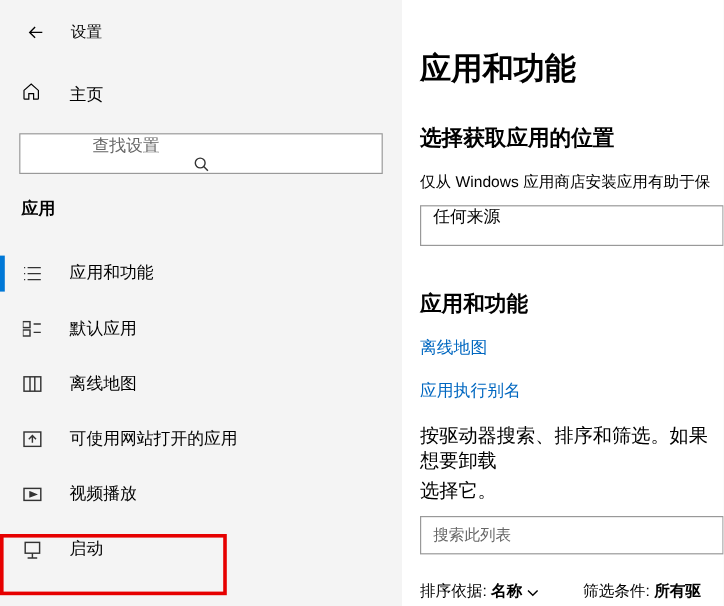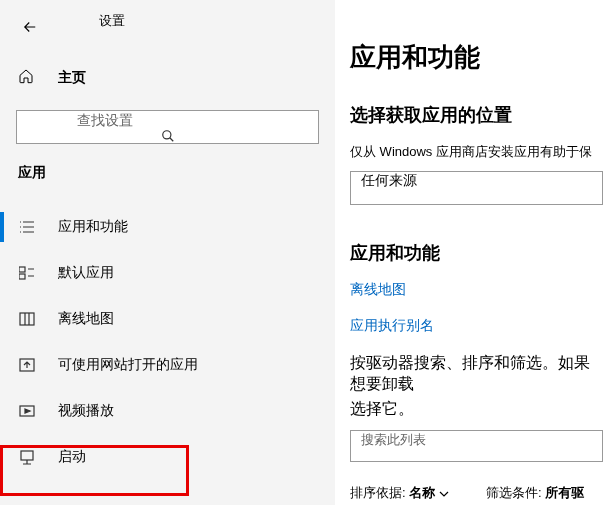--- a/index.html
+++ b/index.html
@@ -1,40 +1,40 @@
 <!DOCTYPE html>
 <html><head>
 <meta charset="utf-8">
 <style>
 * { margin: 0; padding: 0; box-sizing: border-box; font-family: "Microsoft YaHei", "Segoe UI", sans-serif; }
 body { background: #fff; width: 603px; height: 505px; overflow: hidden; }
 .container { display: flex; height: 100%; }
 .sidebar { width: 335px; background: #f4f4f4; height: 100%; position: relative; }
 .main { flex: 1; padding: 40px 0 0 15px; }
-.header-row { display: flex; align-items: flex-start; padding: 12px 0 12px 15px; gap: 40px; }
+.header-row { display: flex; align-items: center; padding: 12px 0 12px 15px; }
 .back-btn { width: 30px; height: 30px; display: flex; align-items: center; justify-content: center; cursor: pointer; }
 .title { font-size: 13px; margin-left: 14px; font-weight: 400; }
-.home-row { display: flex; align-items: center; padding: 14px 0 14px 18px; cursor: pointer; font-weight: bold; }
+.home-row { display: flex; align-items: center; padding: 14px 0 14px 18px; cursor: pointer; }
 .home-icon { width: 18px; margin-right: 22px; }
 .home-label { font-size: 14px; }
 .search-box { margin: 8px 16px 20px 16px; border: 1px solid #999; height: 34px; display: flex; align-items: center; padding: 0 10px; justify-content: space-between; background: #fff; flex-direction: column; }
 .search-box input { border: none; outline: none; font-size: 14px; flex: 1; background: transparent; }
 .search-box input::placeholder { color: #666; }
 .section-label { font-size: 14px; font-weight: 600; padding: 0 0 0 18px; margin-bottom: 22px; }
 .nav-item { display: flex; align-items: center; padding: 14px 0 14px 18px; cursor: pointer; font-size: 14px; position: relative; }
 .nav-item.active::before { content: ''; position: absolute; left: 0; top: 8px; bottom: 8px; width: 4px; background: #0078d7; }
 .nav-icon { width: 18px; height: 16px; margin-right: 22px; display: flex; align-items: center; justify-content: center; }
 .highlight-box { position: absolute; border: 3px solid #e60000; left: 0; right: 146px; top: 445px; height: 51px; pointer-events: none; }
 .main h1 { font-size: 26px; font-weight: 600; margin-bottom: 28px; }
 .main h2 { font-size: 18px; font-weight: 600; margin-bottom: 16px; }
 .main .desc { font-size: 13px; margin-bottom: 10px; }
 .select-box { border: 1px solid #999; height: 34px; display: flex; align-items: flex-start; padding: 0 10px; font-size: 14px; margin-bottom: 36px; }
 .link { color: #0067c0; font-size: 14px; display: block; margin-bottom: 18px; cursor: pointer; }
 .body-text { font-size: 16px; margin-bottom: 10px; margin-top: 4px; }
-.search-list { border: 1px solid #999; height: 32px; display: flex; align-items: flex-start; padding: 0 10px; font-size: 13px; color: #666; margin-bottom: 22px; }
+.search-list { border: 1px solid #999; height: 32px; display: flex; align-items: center; padding: 0 10px; font-size: 13px; color: #666; margin-bottom: 22px; }
 .sort-row { font-size: 13px; display: flex; gap: 37px; }
 </style>
 </head>
 <body>
 
 <div class="container">
   <div class="sidebar">
     <div class="header-row">
       <div class="back-btn">
         <svg width="18" height="18" viewBox="0 0 24 24" fill="none" stroke="#000" stroke-width="1.5">

